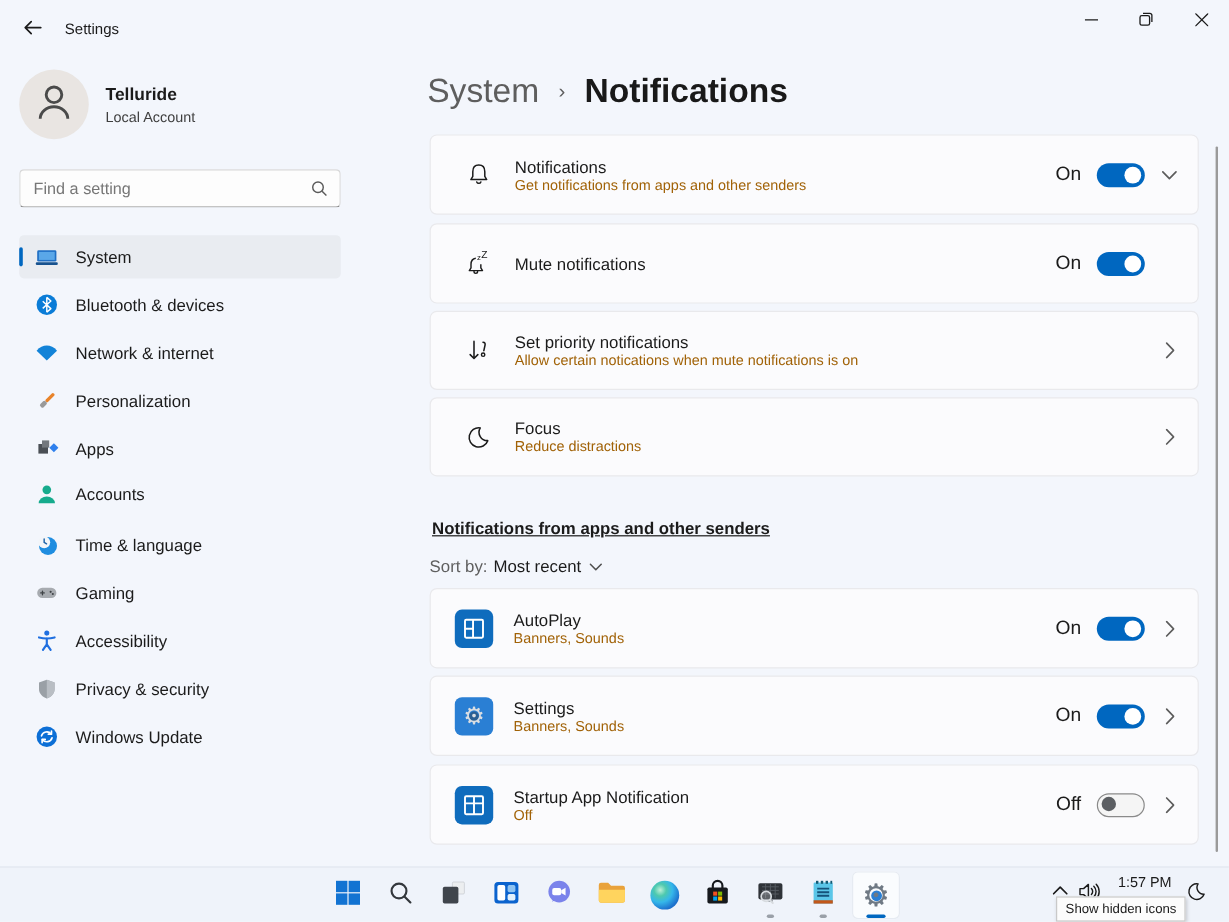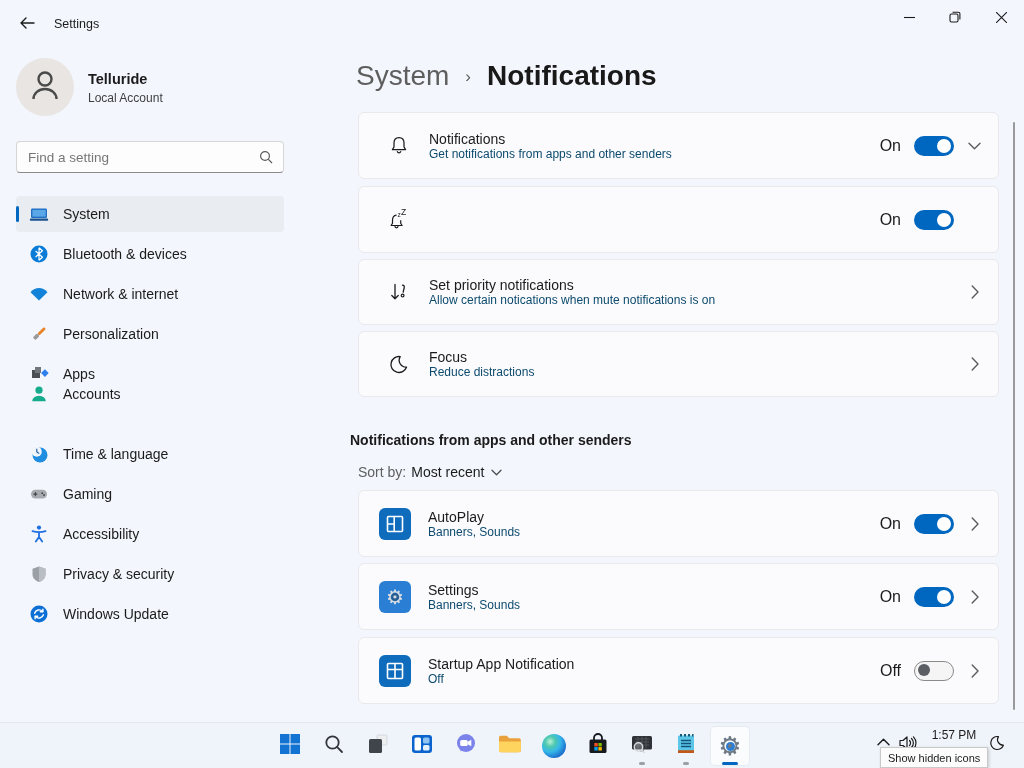--- a/index.html
+++ b/index.html
@@ -33,33 +33,33 @@
   #breadcrumb{position:absolute;left:356px;top:56px;height:40px;display:flex;align-items:center;}
   #bc-parent{font-size:28px;color:#5e5e5e;cursor:pointer;}
   #bc-sep{font-size:17px;color:#5e5e5e;margin:2px 16px 0 16px;}
   #bc-current{font-size:28px;font-weight:bold;color:#191919;}
 
   .card{position:absolute;left:358px;width:641px;box-sizing:border-box;background:#fbfbfd;
     border:1px solid #e9e9ec;border-radius:6px;display:flex;align-items:center;cursor:pointer;}
   .card .glyph{width:26px;height:26px;margin-left:27px;flex:0 0 auto;display:flex;align-items:center;justify-content:center;}
   .card .texts{margin-left:17px;flex:1;min-width:0;}
   .card .title{font-size:14px;color:#1b1b1b;}
-  .card .subtitle{font-size:12px;color:#0c4a6e;margin-top:0;}
+  .card .subtitle{font-size:12px;color:#a16207;margin-top:0;}
   .state-label{font-size:16px;color:#1b1b1b;margin-right:13px;}
   .toggle{width:40px;height:20px;border-radius:10px;position:relative;flex:0 0 auto;box-sizing:border-box;cursor:pointer;}
   .toggle.on{background:#0067c0;}
   .toggle.on .knob{position:absolute;right:3px;top:3px;width:14px;height:14px;border-radius:50%;background:#ffffff;}
   .toggle.off{background:#f5f5f5;border:1px solid #8a8a8a;}
   .toggle.off .knob{position:absolute;left:3px;top:2.5px;width:12px;height:12px;border-radius:50%;background:#5c5f63;}
   .chev-slot{width:15px;margin:0 16px 0 13px;display:flex;justify-content:center;flex:0 0 auto;}
 
   .appicon{width:32px;height:32px;margin-left:20px;flex:0 0 auto;border-radius:6px;background:#0f6cbd;
     display:flex;align-items:center;justify-content:center;position:relative;}
 
-  #apps-heading{position:absolute;left:350px;top:432px;font-size:14px;font-weight:bold;}
+  #apps-heading{position:absolute;left:360px;top:432px;font-size:14px;font-weight:bold;text-decoration:underline;}
   #sort-row{position:absolute;left:358px;top:464px;font-size:14px;display:flex;align-items:center;cursor:pointer;}
   #sort-label{color:#5f5f5f;}
   #sort-value{color:#1b1b1b;margin-left:5px;}
   #sort-chev{margin-left:7px;display:flex;}
 
   #scrollbar{position:absolute;left:1013px;top:122px;width:2px;height:588px;background:#9a9a9a;border-radius:1px;}
 
   
   #taskbar{position:absolute;left:0;top:722px;width:1024px;height:46px;background:#eff3fa;border-top:1px solid #e2e7ee;box-sizing:border-box;}
   .tb-btn{position:absolute;top:3px;width:40px;height:40px;border-radius:5px;display:flex;align-items:center;justify-content:center;cursor:pointer;}
@@ -171,21 +171,21 @@
   <span class="accent-pill"></span>
   <span class="nav-icon">
       <svg width="20" height="20" viewBox="0 0 20 20">
         <rect x="3" y="6" width="8" height="8" fill="#4a4f55"></rect>
         <rect x="6" y="3" width="6" height="6" fill="#72777d"></rect>
         <rect x="13.2" y="6.4" width="5.4" height="5.4" transform="rotate(45 15.9 9.1)" fill="#2f80ed"></rect>
       </svg>
     </span>
   <span class="nav-label">Apps</span>
 </div>
-<div class="nav-item" style="top:376px">
+<div class="nav-item" style="top:394px">
   <span class="accent-pill"></span>
   <span class="nav-icon">
       <svg width="20" height="20" viewBox="0 0 20 20">
         <circle cx="10" cy="6.2" r="3.6" fill="#16ab8d"></circle>
         <path d="M3.2 17.3a6.8 5.6 0 0 1 13.6 0Z" fill="#16ab8d"></path>
       </svg>
     </span>
   <span class="nav-label">Accounts</span>
 </div>
 <div class="nav-item" style="top:436px">
@@ -276,20 +276,21 @@
 <div class="card" style="top:186px;height:67px">
   <span class="glyph">
     <svg width="26" height="26" viewBox="0 0 26 26">
         <path d="M10.5 8.2c-2.9.4-4 2.6-4 5.1v3l-1.4 2.2h11L14.7 16.3v-3" fill="none" stroke="#1b1b1b" stroke-width="1.2" stroke-linejoin="round"></path>
         <path d="M9 19.3a1.5 1.5 0 0 0 3 0" fill="none" stroke="#1b1b1b" stroke-width="1.2" stroke-linecap="round"></path>
         <text x="11.5" y="9.5" font-size="6.5" fill="#1b1b1b" font-family="Liberation Sans, sans-serif">z</text>
         <text x="15" y="8" font-size="8.5" fill="#1b1b1b" font-family="Liberation Sans, sans-serif">Z</text>
       </svg>
   </span>
   <span class="texts">
+    <div class="title">Mute notifications</div>
   </span>
   <span class="state-label">On</span>
   <span class="toggle on">
       <span class="knob"></span>
     </span>
   <span class="chev-slot"></span>
 </div>
 
 <div class="card" style="top:259px;height:66px">
   <span class="glyph">

